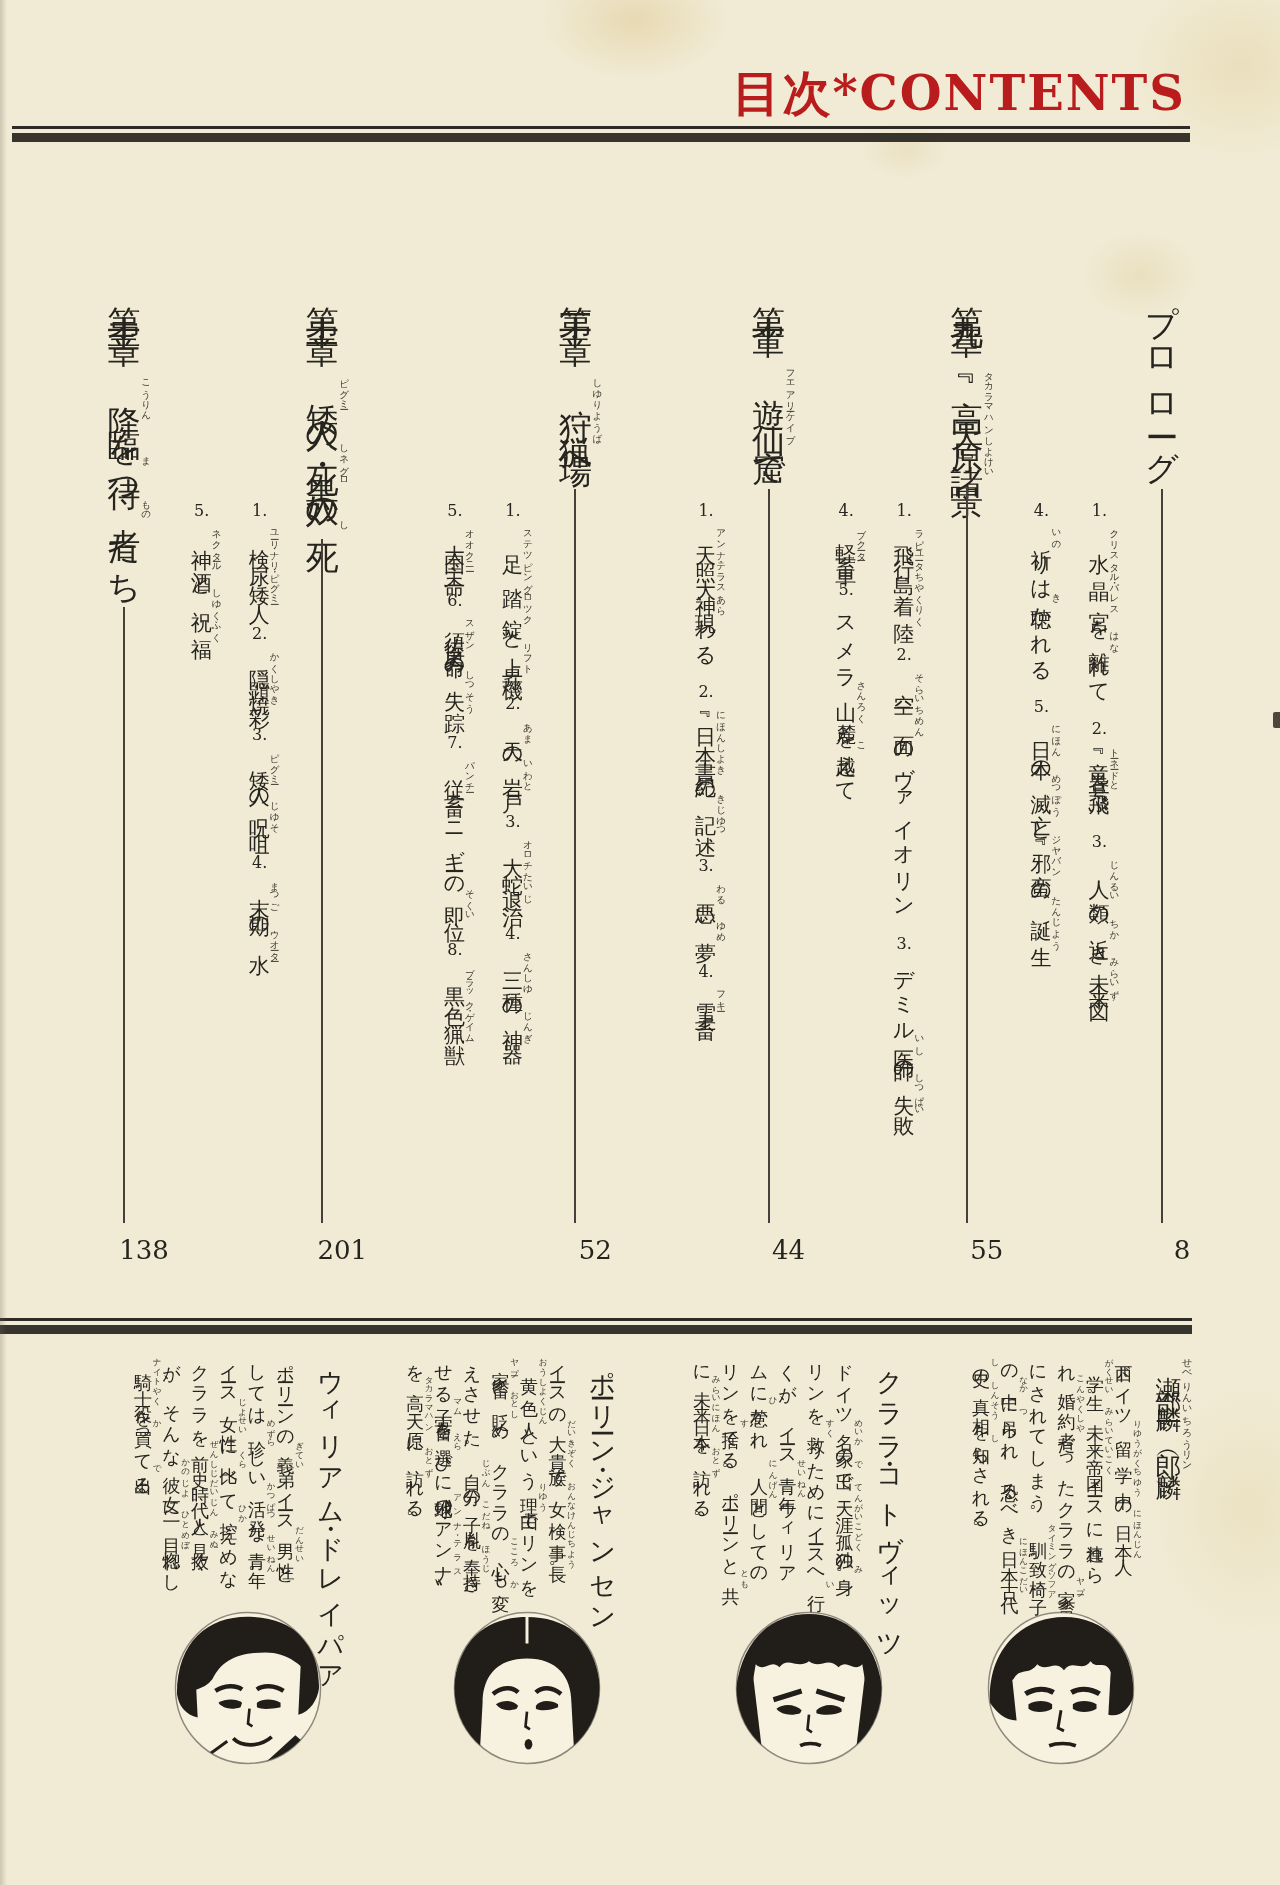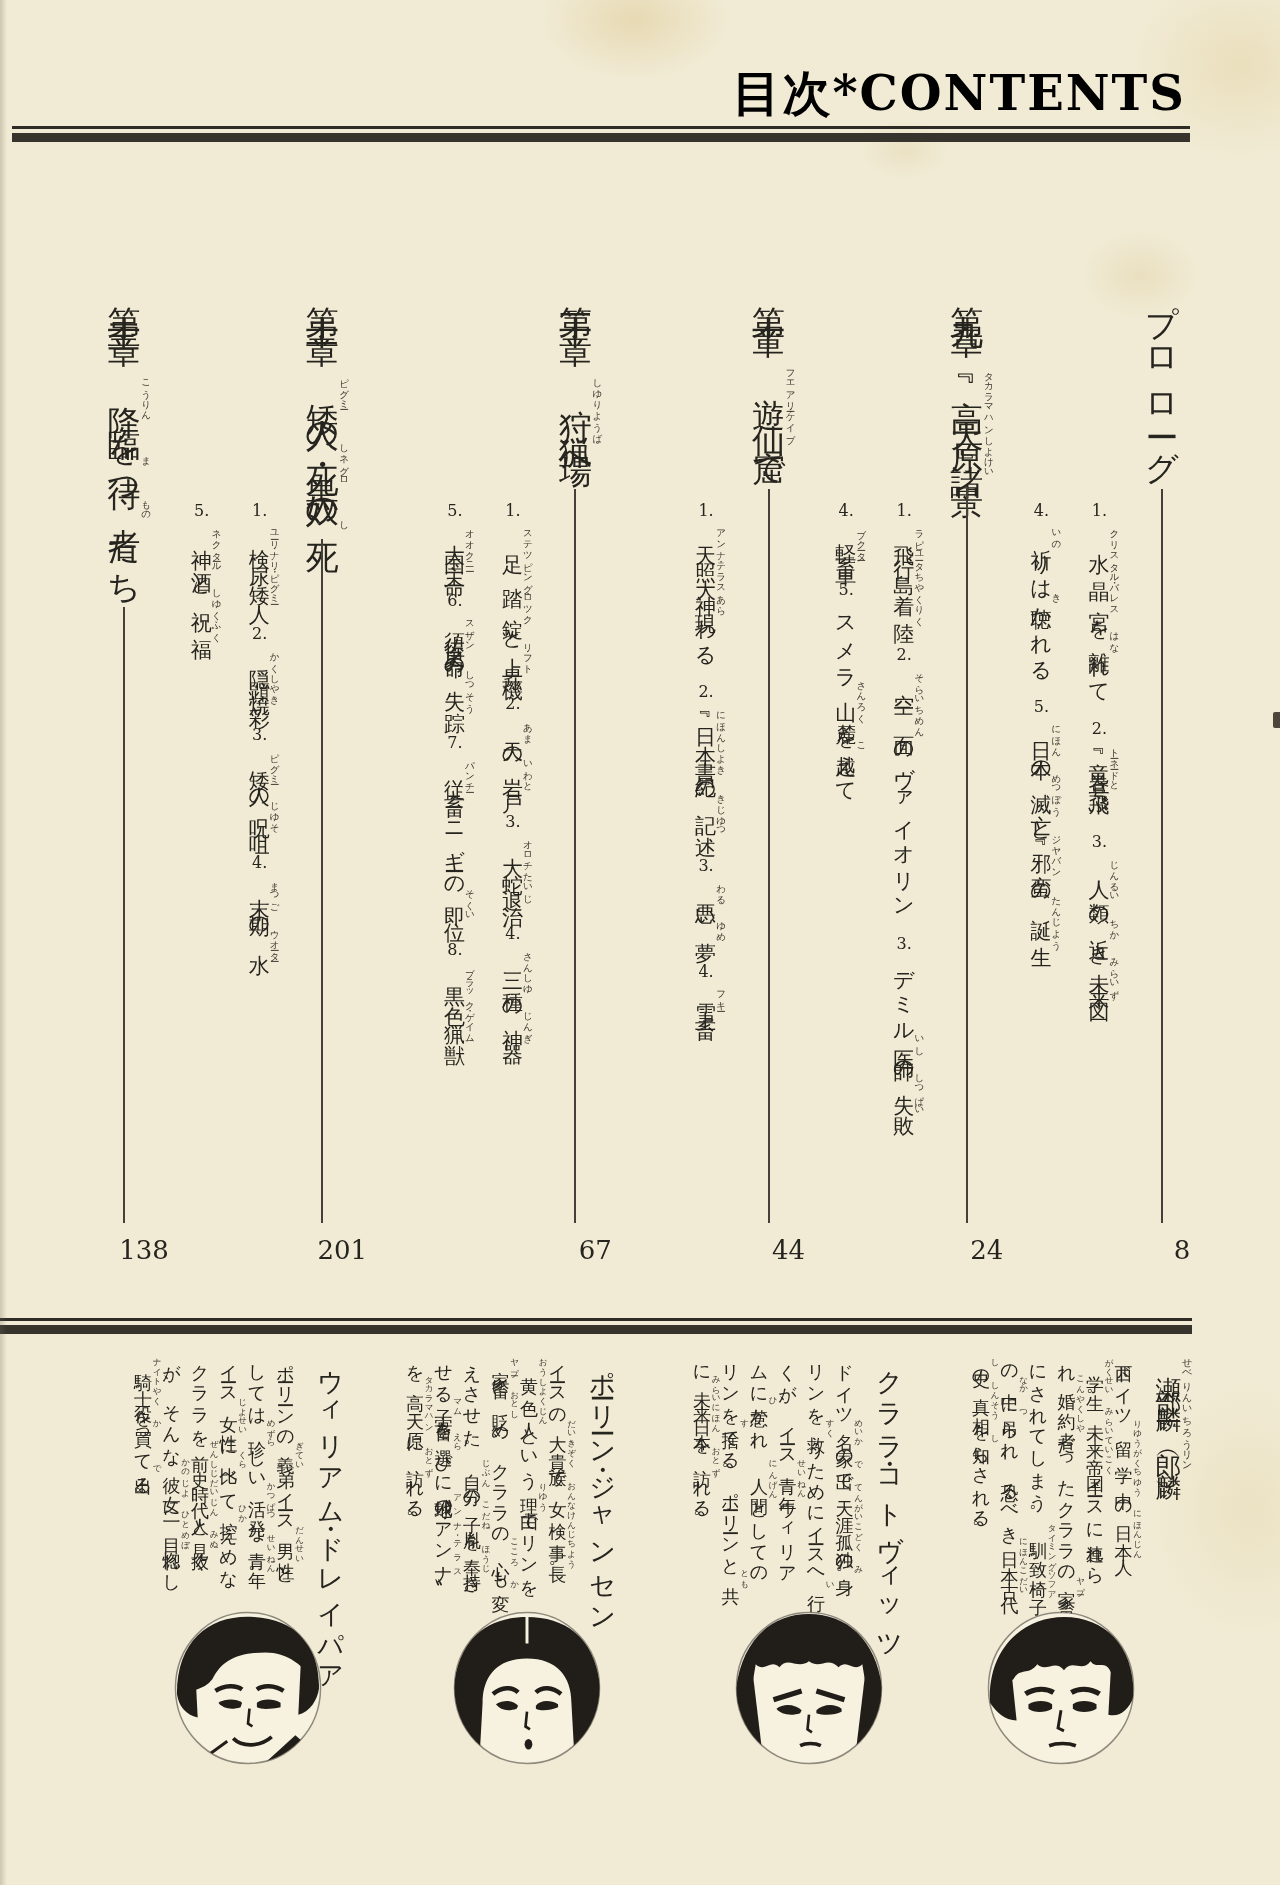--- a/index.html
+++ b/index.html
@@ -14,21 +14,21 @@
   .stain{position:absolute;border-radius:50%;pointer-events:none;}
   .stain.s1{left:540px;top:-40px;width:190px;height:120px;background:radial-gradient(closest-side,rgba(205,170,90,.28),rgba(205,170,90,0));}
   .stain.s2{left:1130px;top:-30px;width:220px;height:190px;background:radial-gradient(closest-side,rgba(210,180,100,.22),rgba(210,180,100,0));}
   .stain.s3{left:1080px;top:230px;width:120px;height:90px;background:radial-gradient(closest-side,rgba(200,170,95,.18),rgba(200,170,95,0));}
   .stain.s4{left:1150px;top:1380px;width:200px;height:260px;background:radial-gradient(closest-side,rgba(205,175,95,.15),rgba(205,175,95,0));}
   .stain.s5{left:860px;top:120px;width:90px;height:60px;background:radial-gradient(closest-side,rgba(200,170,95,.15),rgba(200,170,95,0));}
   .speck{position:absolute;right:0px;top:712px;width:7px;height:16px;background:#4e463c;border-radius:2px 0 0 2px;}
 
   
   .header{position:absolute;top:62px;left:0;right:94px;text-align:right;
-    font-size:48px;font-weight:700;letter-spacing:2px;color:#000000;}
+    font-size:48px;font-weight:700;letter-spacing:2px;color:#b91c1c;}
   .rule{position:absolute;}
   .rule .thin{height:3px;background:#2e2b26;}
   .rule .thick{height:9px;background:#37342e;margin-top:4px;}
   .rule.top{top:126px;left:12px;right:90px;}
   .rule.bottom{top:1318px;left:0;right:88px;}
 
   
   .toc{position:absolute;top:280px;left:86px;right:88px;height:985px;
     display:flex;flex-direction:row-reverse;justify-content:space-between;}
   .chapter{display:flex;flex-direction:row;height:100%;width:var(--w);}
@@ -86,41 +86,41 @@
       <div class="page-num">8</div>
     </div>
   </section>
 
   <section class="chapter" style="--w:185px;--ih:700px;">
     <div class="ch-items"><span class="item"><span class="n">1.</span><span><ruby>飛行島<rt>ラピユータ</rt></ruby><ruby>着陸<rt>ちやくりく</rt></ruby></span></span><span class="item"><span class="n">2.</span><span><ruby>空一面<rt>そらいちめん</rt></ruby>のヴァイオリン</span></span><span class="item"><span class="n">3.</span><span>デミル<ruby>医師<rt>いし</rt></ruby>の<ruby>失敗<rt>しつぱい</rt></ruby></span></span><span class="item"><span class="n">4.</span><span><ruby>軽畜車<rt>ブクーター</rt></ruby></span></span><span class="item"><span class="n">5.</span><span>スメラ<ruby>山麓<rt>さんろく</rt></ruby>を<ruby>越<rt>こ</rt></ruby>えて</span></span></div>
     <div class="ch-main">
       <div class="ch-label">第九章</div>
       <div class="ch-title">『<ruby>高天原<rt>タカラマハン</rt></ruby>』<ruby>諸景<rt>しよけい</rt></ruby></div>
       <div class="leader"></div>
-      <div class="page-num">24</div>
+      <div class="page-num">55</div>
     </div>
   </section>
 
   <section class="chapter" style="--w:180px;--ih:640px;">
     <div class="ch-items"><span class="item"><span class="n">1.</span><span><ruby>天照大神<rt>アンナ・テラス</rt></ruby><ruby>現<rt>あら</rt></ruby>わる</span></span><span class="item"><span class="n">2.</span><span>『<ruby>日本書紀<rt>にほんしよき</rt></ruby>』の<ruby>記述<rt>きじゆつ</rt></ruby></span></span><span class="item"><span class="n">3.</span><span><ruby>悪<rt>わる</rt></ruby>い<ruby>夢<rt>ゆめ</rt></ruby></span></span><span class="item"><span class="n">4.</span><span><ruby>雪上畜<rt>フキー</rt></ruby></span></span></div>
     <div class="ch-main">
       <div class="ch-label">第十章</div>
       <div class="ch-title"><ruby>遊仙窟<rt>フエアリー・ケイブ</rt></ruby>で</div>
       <div class="leader"></div>
       <div class="page-num">44</div>
     </div>
   </section>
 
   <section class="chapter" style="--w:240px;--ih:620px;">
     <div class="ch-items"><span class="item"><span class="n">1.</span><span><ruby>足踏錠<rt>ステツピング・ロツク</rt></ruby>と<ruby>上昇機<rt>リフト</rt></ruby></span></span><span class="item"><span class="n">2.</span><span><ruby>天<rt>あま</rt></ruby>の<ruby>岩戸<rt>いわと</rt></ruby></span></span><span class="item"><span class="n">3.</span><span><ruby>大蛇<rt>オロチ</rt></ruby><ruby>退治<rt>たいじ</rt></ruby></span></span><span class="item"><span class="n">4.</span><span><ruby>三種<rt>さんしゆ</rt></ruby>の<ruby>神器<rt>じんぎ</rt></ruby></span></span><span class="item"><span class="n">5.</span><span><ruby>大国主命<rt>オオクニー</rt></ruby></span></span><span class="item"><span class="n">6.</span><span><ruby>須佐之男命<rt>スザン</rt></ruby>の<ruby>失踪<rt>しつそう</rt></ruby></span></span><span class="item"><span class="n">7.</span><span><ruby>従畜<rt>パンチー</rt></ruby>ニニギーの<ruby>即位<rt>そくい</rt></ruby></span></span><span class="item"><span class="n">8.</span><span><ruby>黒色猟獣<rt>ブラック・ゲイム</rt></ruby></span></span></div>
     <div class="ch-main">
       <div class="ch-label">第十一章</div>
       <div class="ch-title"><ruby>狩猟<rt>しゆりよう</rt></ruby><ruby>場<rt>ば</rt></ruby>へ</div>
       <div class="leader"></div>
-      <div class="page-num">67</div>
+      <div class="page-num">52</div>
     </div>
   </section>
 
   <section class="chapter" style="--w:185px;--ih:540px;">
     <div class="ch-items"><span class="item"><span class="n">1.</span><span><ruby>検尿矮人<rt>ユーリナリ・ピグミー</rt></ruby></span></span><span class="item"><span class="n">2.</span><span><ruby>隠顕焼彩<rt>かくしやき</rt></ruby></span></span><span class="item"><span class="n">3.</span><span><ruby>矮人<rt>ピグミー</rt></ruby>の<ruby>呪咀<rt>じゆそ</rt></ruby></span></span><span class="item"><span class="n">4.</span><span><ruby>末期<rt>まつご</rt></ruby>の<ruby>水<rt>ウオーター</rt></ruby></span></span><span class="item"><span class="n">5.</span><span><ruby>神酒<rt>ネクタール</rt></ruby>と<ruby>祝福<rt>しゆくふく</rt></ruby></span></span></div>
     <div class="ch-main">
       <div class="ch-label">第十二章</div>
       <div class="ch-title"><ruby>矮人<rt>ピグミー</rt></ruby>の<ruby>死<rt>し</rt></ruby>・<ruby>黒奴<rt>ネグロ</rt></ruby>の<ruby>死<rt>し</rt></ruby></div>
       <div class="leader"></div>
       <div class="page-num">201</div>

